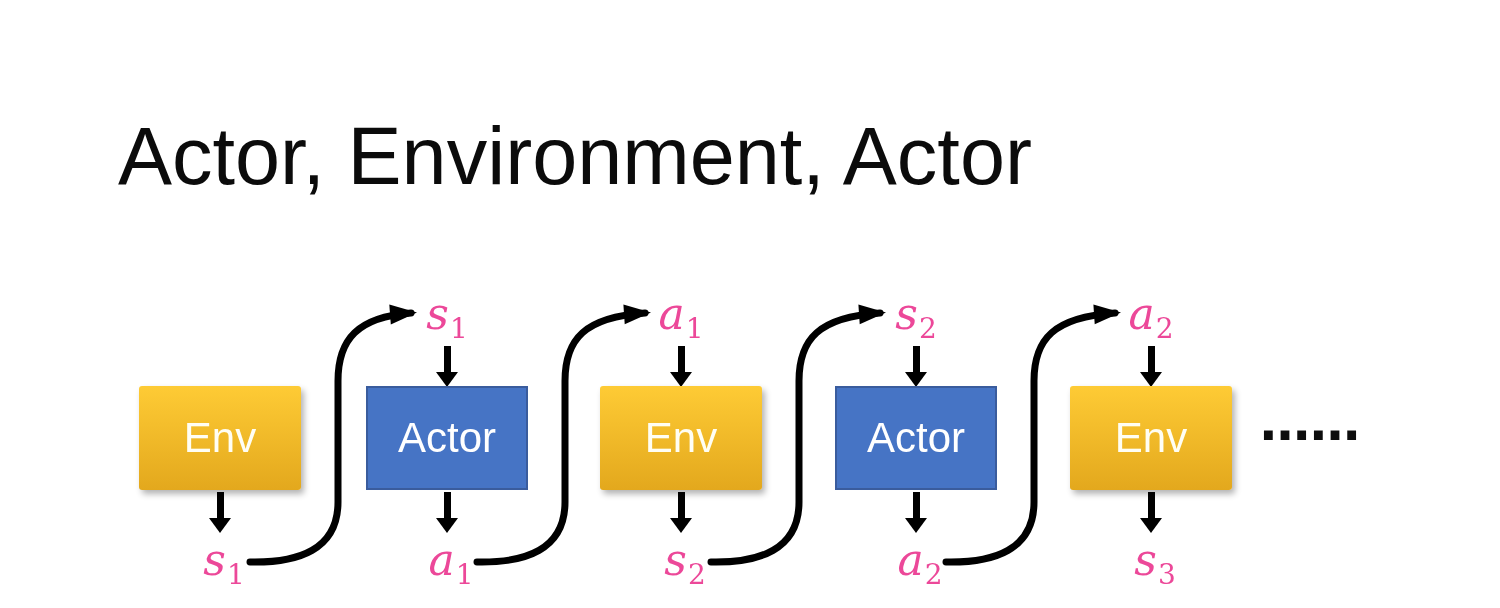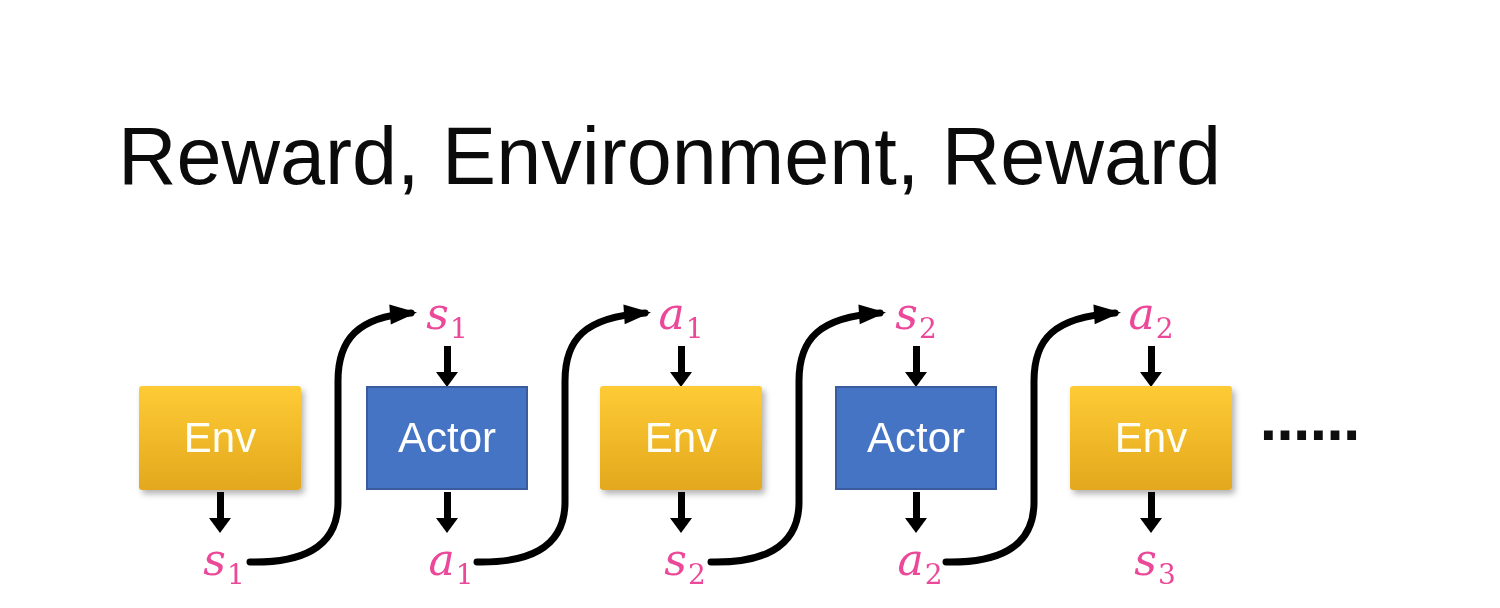--- a/index.html
+++ b/index.html
@@ -63,21 +63,21 @@
   
   .dots{
     position:absolute;left:1260px;top:398px;
     font-family:"DejaVu Sans",sans-serif;font-size:50px;font-weight:900;
     color:#0d0d0d;letter-spacing:0px;line-height:1;white-space:nowrap;
   }
 </style>
 </head>
 <body>
 
-<div class="title">Reward, Environment, Reward</div>
+<div class="title">Actor, Environment, Actor</div>
 
 <div id="nodes">
     <div class="node" style="--cx: 220px;">
 
     <div class="box env">
       <span class="box-label">Env</span>
     </div>
     <div class="varrow arrow-out"></div>
     <div class="mlabel bot-label">
       <span class="base bot-base">s</span><span class="sub bot-sub">1</span>

